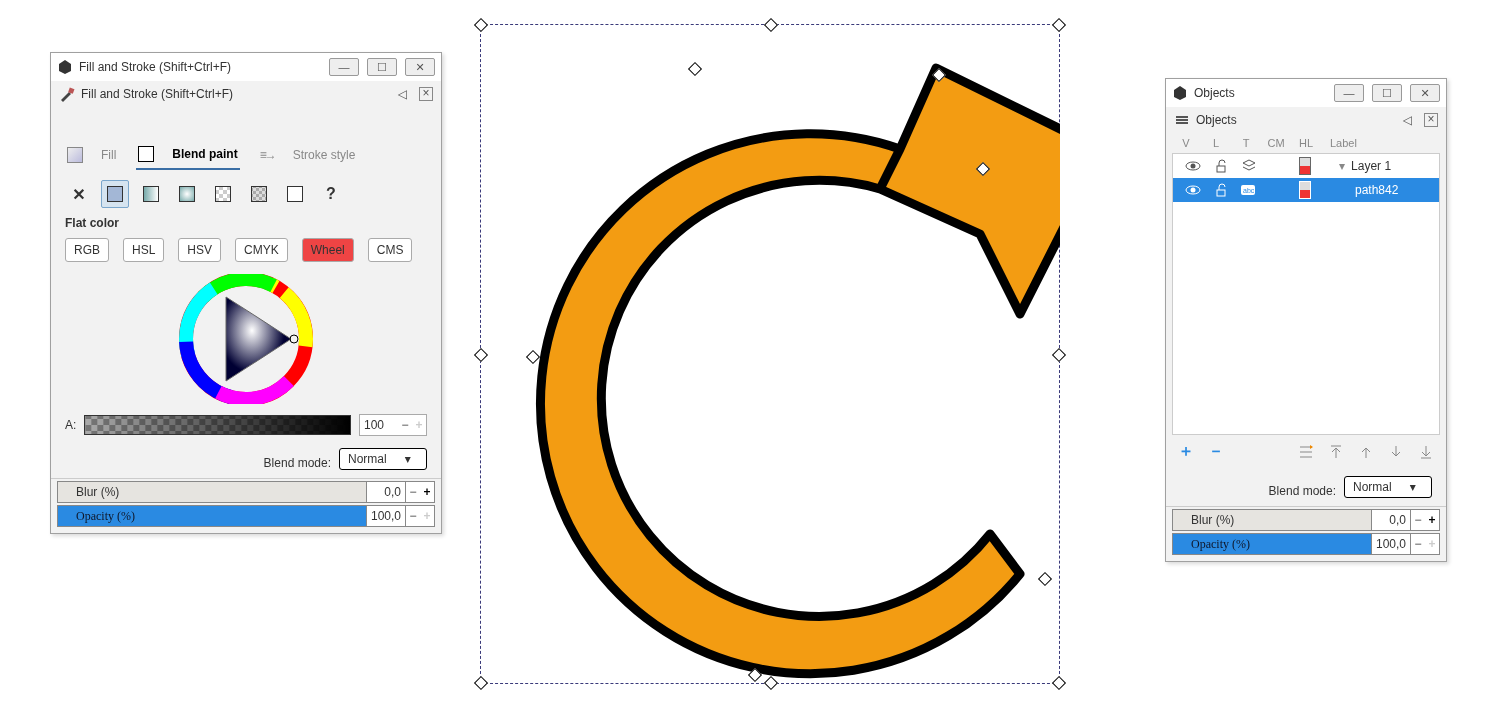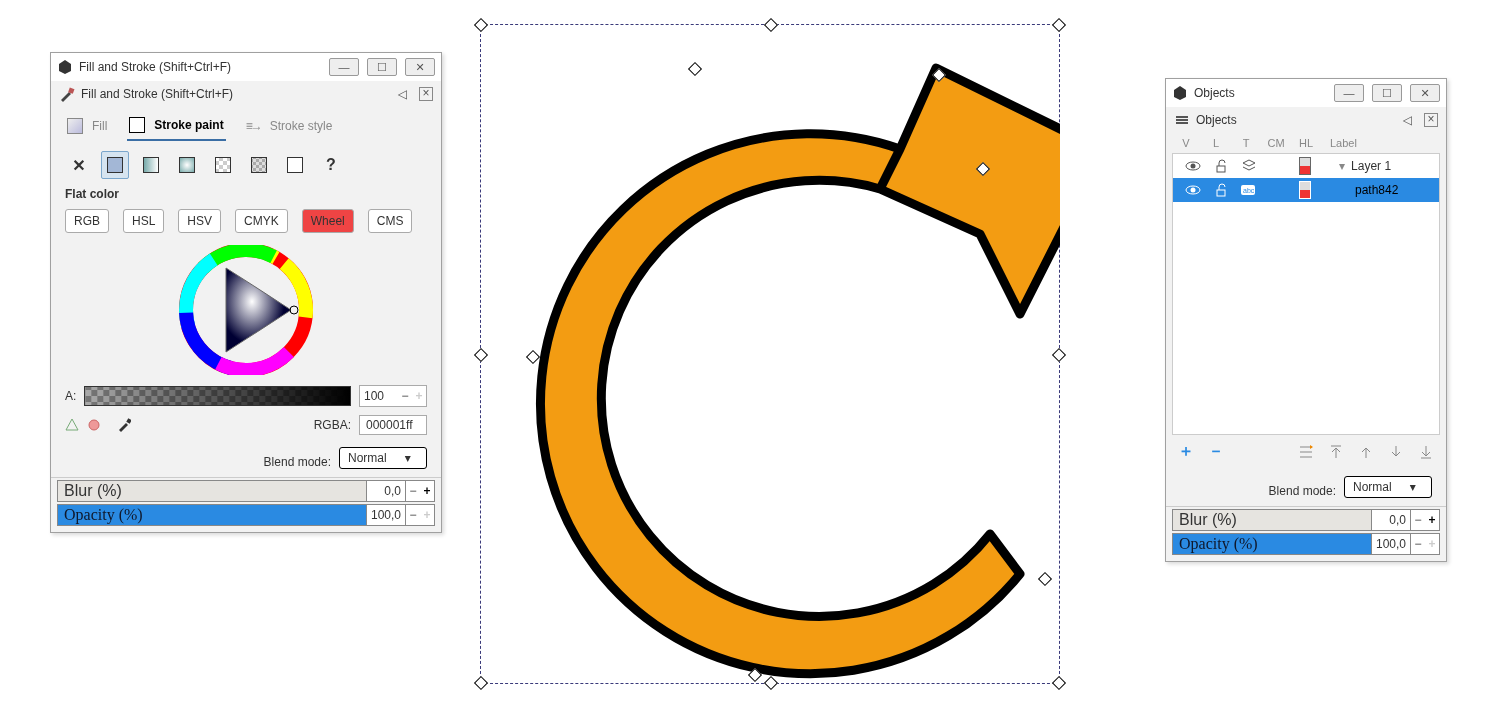--- a/index.html
+++ b/index.html
@@ -55,23 +55,24 @@
 }
 .tabs-row {
   display: flex;
   align-items: center;
   padding: 6px 14px 0 14px;
   gap: 18px;
 }
 .tab {
   display: flex;
   align-items: center;
-  gap: 9px;
+  gap: 18px;
   padding: 4px 2px 6px 2px;
   color: #888;
+  margin-top: 29px;
 }
 .tab.active {
   color: #000;
   border-bottom: 2px solid #3a6ea5;
   font-weight: bold;
 }
 .tab .sq {
   width: 14px;
   height: 14px;
   border: 1px solid #888;
@@ -204,22 +205,22 @@
   border: 1px solid #888;
   position: relative;
   display: flex;
   align-items: center;
   overflow: hidden;
 }
 .slider-track.gray { background: #e6e4e0; color: #333; }
 .slider-track.blue { background: #2a8ae2; color: #0f172a; font-family: Liberation Serif, serif; }
 .slider-label {
   position: absolute;
-  left: 6px;
-  font-size: 16px;
+  left: 18px;
+  font-size: 12px;
 }
 .slider-val {
   width: 34px;
   border: 1px solid #888;
   border-left: none;
   display: flex;
   align-items: center;
   justify-content: flex-end;
   padding-right: 4px;
   font-size: 12px;
@@ -250,21 +251,21 @@
 .obj-cols > div { width: 24px; text-align: center; }
 .obj-cols > div.wide { flex: 1; text-align: left; padding-left: 6px;}
 .obj-row {
   display: flex;
   align-items: center;
   padding: 3px 8px;
   gap: 4px;
 }
 .obj-row.selected {
   background: #2a8ae2;
-  color: #000000;
+  color: #ffffff;
 }
 .obj-row .cell { width: 24px; height: 18px; display:flex; align-items:center; justify-content:center; }
 .obj-row .cell.wide { flex:1; justify-content: flex-start; padding-left: 18px; gap:6px;}
 .swatch {
   width: 10px;
   height: 16px;
   border: 1px solid #666;
 }
 .obj-list {
   background: #fff;
@@ -366,21 +367,21 @@
     <div class="mini-icon" style="border:1px solid #888;width:12px;height:12px;text-align:center;line-height:10px;margin-left:6px;">×</div>
   </div>
 
   <div class="tabs-row">
     <div class="tab">
       <span class="sq"></span>
       <span>Fill</span>
     </div>
     <div class="tab active">
       <span class="sq"></span>
-      <span>Stroke paint</span>
+      <span>Blend paint</span>
     </div>
     <div class="tab">
       <span style="letter-spacing:-2px;">≡→</span>
       <span>Stroke style</span>
     </div>
   </div>
 
   <div class="paint-types">
     <div class="pt-btn">
         <span style="font-weight:bold;">✕</span>
@@ -444,36 +445,20 @@
   <div class="alpha-row">
     <span>A:</span>
     <div class="alpha-bar"></div>
     <div class="num-box">
       <span class="val">100</span>
       <span class="step">−</span>
       <span class="step" style="color:#ccc;">+</span>
     </div>
   </div>
 
-  <div class="rgba-row">
-    <div class="spacer">
-      <svg width="14" height="14">
-          <polygon points="7,1 13,12 1,12" fill="none" stroke="#7a7"></polygon>
-        </svg>
-      <svg width="14" height="14">
-          <circle cx="7" cy="7" r="5" fill="#e99" stroke="#c66"></circle>
-        </svg>
-      <svg width="14" height="14" style="margin-left:8px;">
-          <path d="M2 12 L9 5 L11 7 L4 14 Z" fill="#333"></path>
-          <rect x="10" y="1" width="4" height="4" fill="#333" transform="rotate(30 12 3)"></rect>
-        </svg>
-    </div>
-    <span>RGBA:</span>
-    <div class="rgba-input">000001ff</div>
-  </div>
 
   <div class="blend-row">
     <span>Blend mode:</span>
     <div class="combo">
       <span>Normal</span>
       <span>▾</span>
     </div>
   </div>
 
   <div class="slider-block">

